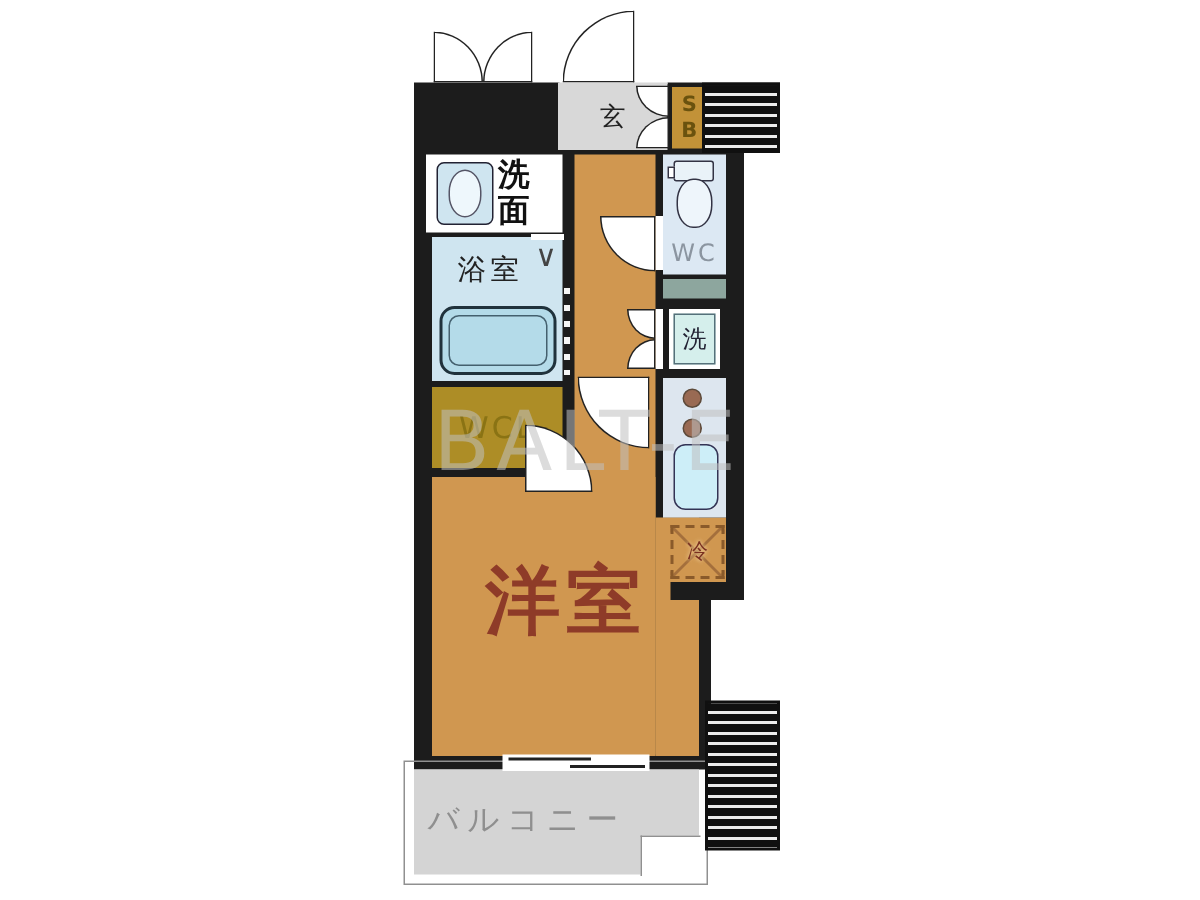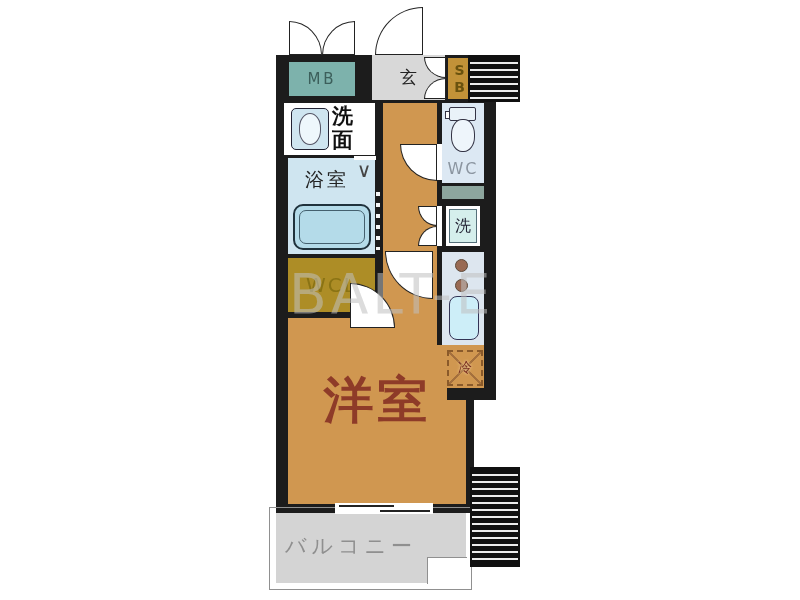--- a/index.html
+++ b/index.html
@@ -19,23 +19,20 @@
 </style>
 </head>
 <body>
 
 <div id="canvas">
 
   <div class="abs wall" style="left:276px;top:55px;width:244px;height:47px;"></div>
   <div class="abs wall" style="left:276px;top:102px;width:220px;height:298px;"></div>
   <div class="abs wall" style="left:276px;top:400px;width:198px;height:113px;"></div>
 
-  <div class="abs lbl" style="left:289px;top:62px;width:66px;height:34px;background:var(--mb-teal);color:#3c5f5b;font-size:15px;letter-spacing:3px;">
-    <span>MB</span>
-  </div>
   <div class="abs" style="left:373px;top:47px;width:72px;height:9px;background:#fff;"></div>
   <div class="abs lbl" style="left:372px;top:55px;width:73px;height:45px;background:var(--genkan-gray);color:#222;font-size:17px;">
     <span>玄</span>
   </div>
   <div class="abs lbl" style="left:448px;top:58px;width:23px;height:41px;background:var(--sb-gold);color:#6a520e;font-size:14px;font-weight:bold;line-height:1.15;">
     <span>
       <span style="display:block;">S</span>
       <span style="display:block;">B</span>
     </span>
   </div>

